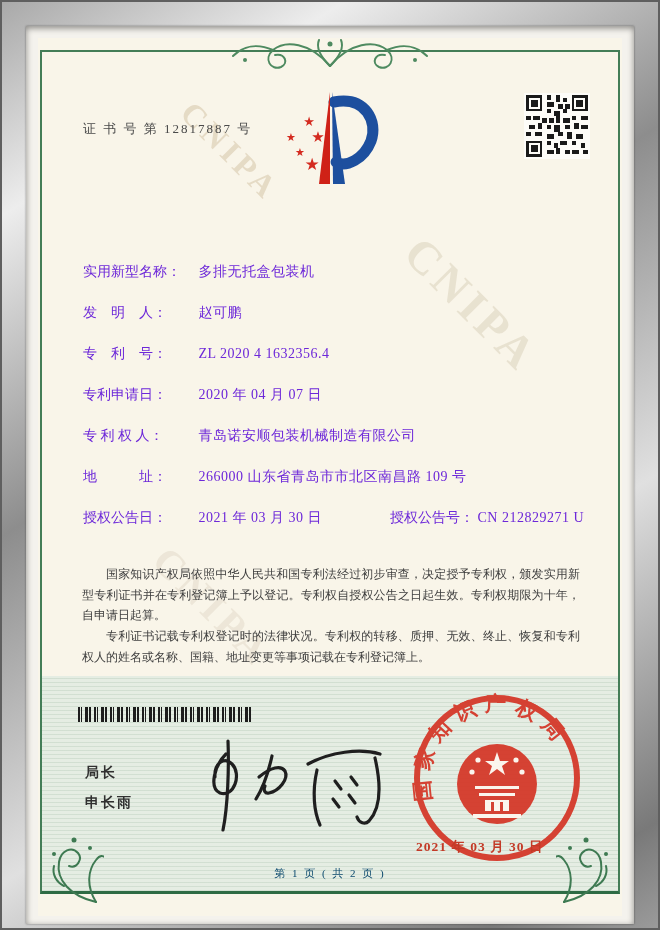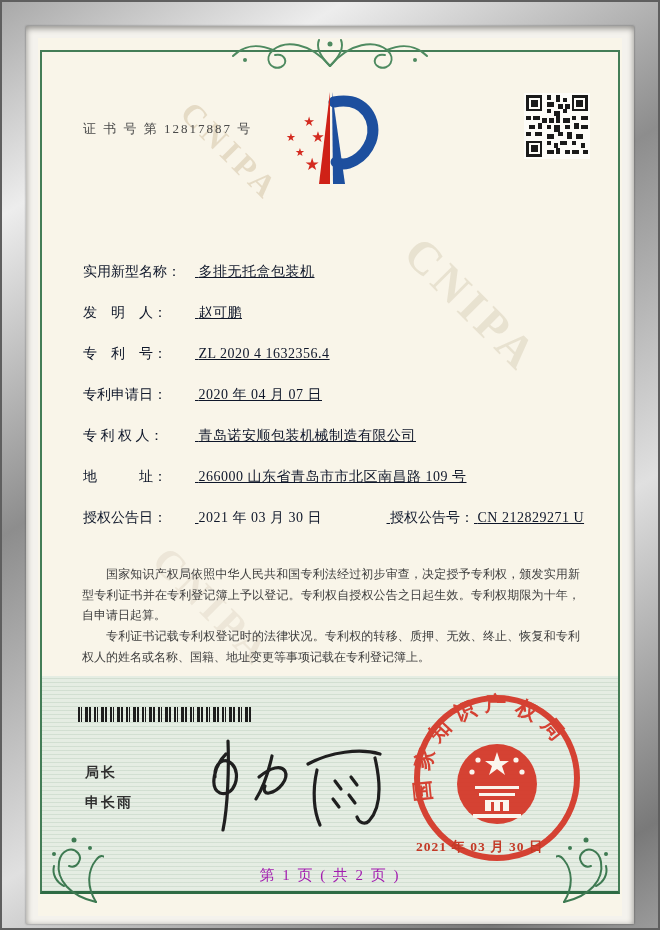--- a/index.html
+++ b/index.html
@@ -43,21 +43,21 @@
   .ornament-br  { position:absolute; right:6px; top:788px; transform:scaleX(-1); }
 
   
   .cert-no { position:absolute; left:45px; top:52px; font-size:13px; letter-spacing:2px; color:#4a4a4a;margin-top:30px; }
   .qr { position:absolute; left:486px; top:55px; width:66px; height:66px; }
   .logo { position:absolute; left:240px; top:48px; width:106px; height:106px; }
   .title { position:absolute; left:0; right:0; top:153px; text-align:center;
            font-size:30px; font-weight:bold; letter-spacing:9px; color:#1e1e1e; }
 
   
-  .fields { position:absolute; left:45px; right:40px; top:224px; font-size:14px; color:#0f172a;text-decoration:underline; }
+  .fields { position:absolute; left:45px; right:40px; top:224px; font-size:14px; color:#6d28d9; }
   .frow { line-height:20px; margin-bottom:21px; white-space:nowrap; }
   .flabel { display:inline-block; min-width:112px; }
   .fvalue { letter-spacing:.5px; }
   .fvalue-fixed { display:inline-block; min-width:188px; }
 
   
   .body-text { position:absolute; left:44px; right:42px; top:506px;
     font-size:12px; line-height:1.72; color:#3e3e3e; text-align:justify;margin-top:20px; }
   .body-text p { text-indent:2em; }
 
@@ -71,21 +71,21 @@
     font-family:"Liberation Sans","DejaVu Sans",sans-serif; font-weight:bold; letter-spacing:2px; }
   .signature { position:absolute; left:140px; top:698px; }
 
   
   .seal { position:absolute; left:371px; top:652px; width:176px; height:176px; opacity:.95; }
   .seal-date { position:absolute; left:378px; top:800px; width:180px; font-size:13.5px; font-weight:bold;
     color:#c33a27; letter-spacing:1px; z-index:4; }
 
   
   .page-info { position:absolute; left:0; right:0; top:828px; text-align:center;
-    font-size:15px; color:#a21caf; letter-spacing:2px; }
+    font-size:11px; color:#0c4a6e; letter-spacing:2px; }
   .footer-note { position:absolute; left:0; right:0; top:858px; text-align:center;
     font-size:12.5px; color:#4d5a4c; letter-spacing:4px; }
 
   
   .wm { position:absolute; font-weight:bold; letter-spacing:5px; transform:rotate(45deg);
     pointer-events:none; font-family:"Liberation Serif",serif; }
   .wm1 { left:130px; top:95px;  font-size:32px; color:rgba(214,196,168,.55); }
   .wm2 { left:350px; top:240px; font-size:46px; color:rgba(219,209,188,.55); }
   .wm3 { left:100px; top:545px; font-size:40px; color:rgba(222,212,196,.45); }
 </style>

